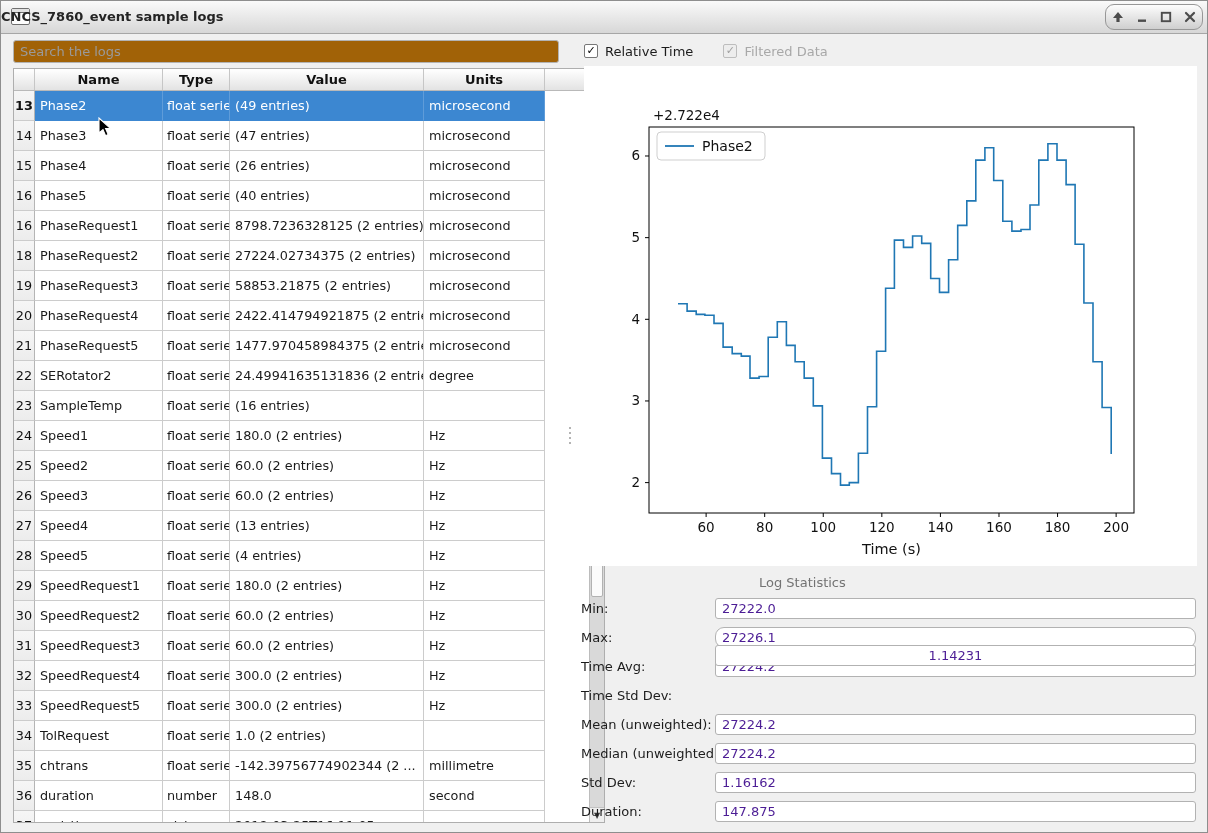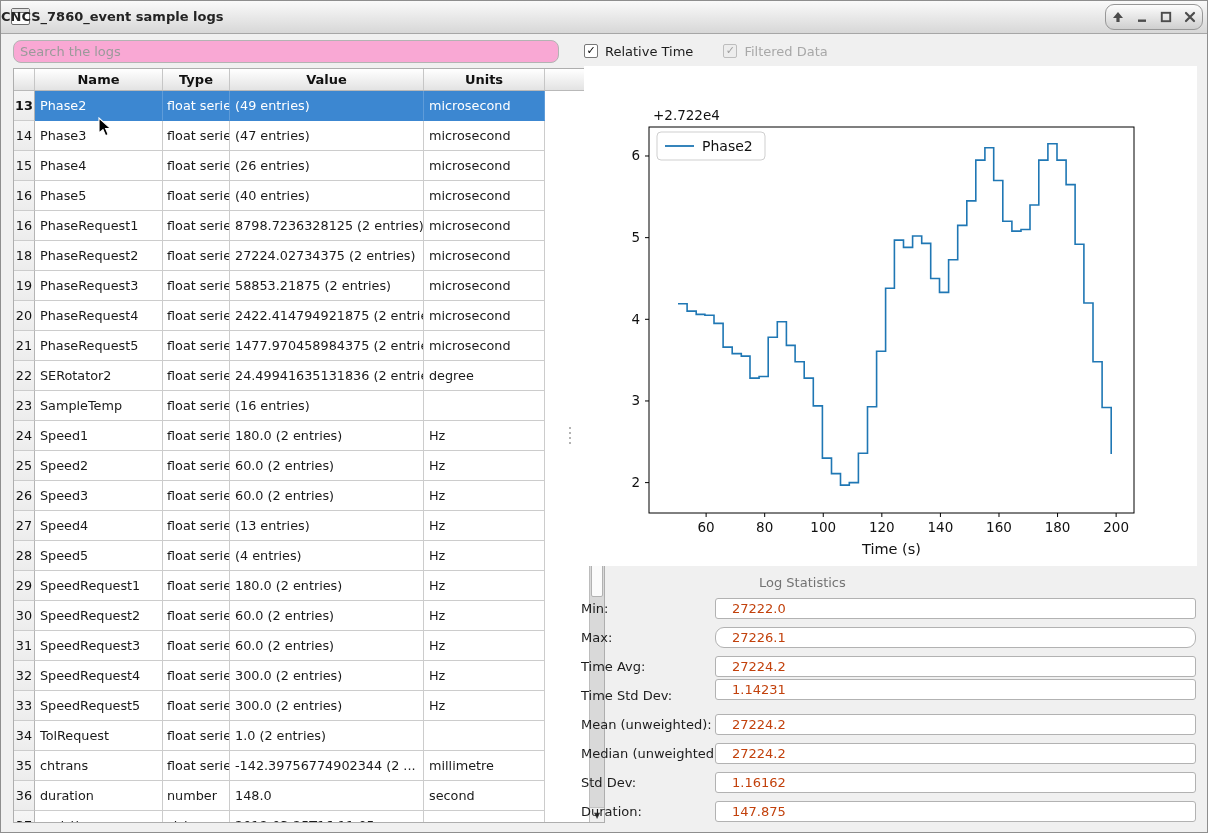--- a/index.html
+++ b/index.html
@@ -7,21 +7,21 @@
   .window{position:absolute;inset:0;border:1px solid #8e8e8e;box-sizing:border-box;background:#f0f0f0;}
   
   .titlebar{position:absolute;left:0;top:0;right:0;height:32px;background:linear-gradient(#fafafa,#d7d7d7);border-bottom:1px solid #a6a6a6;}
   .win-icon{position:absolute;left:10px;top:7px;width:17px;height:15px;background:#fdfdfd;border:1px solid #6f6f6f;border-radius:2px;}
   .win-icon::before{content:"";position:absolute;left:0;right:0;top:0;height:3px;background:#e2e2e2;border-bottom:1px solid #6f6f6f;}
   .win-title{position:absolute;left:0;right:0;top:8px;text-align:left;font-size:13px;font-weight:bold;color:#242424;}
   .win-controls{position:absolute;right:4px;top:3px;width:98px;height:26px;background:linear-gradient(#fdfdfd,#cfcfcf);border:1px solid #979797;border-radius:9px;display:flex;align-items:center;justify-content:space-around;box-sizing:border-box;}
   .wbtn{width:20px;height:20px;display:flex;align-items:center;justify-content:center;cursor:default;}
   .wbtn svg{display:block;}
   
-  .search{position:absolute;left:12px;top:39px;width:546px;height:23px;box-sizing:border-box;border:1px solid #b3b3b3;border-radius:8px;background:#f9a8d4;font-family:inherit;font-size:13px;padding:0 6px;color:#222;}
+  .search{position:absolute;left:12px;top:39px;width:546px;height:23px;box-sizing:border-box;border:1px solid #b3b3b3;border-radius:3px;background:#a16207;font-family:inherit;font-size:13px;padding:0 6px;color:#222;}
   .search::placeholder{color:#9a9a9a;}
   .tablewrap{position:absolute;left:12px;top:67px;width:592px;height:755px;border:1px solid #aeaeae;box-sizing:border-box;background:#fff;overflow:hidden;}
   .thead{display:flex;height:22px;background:linear-gradient(#ffffff,#e3e3e3);border-bottom:1px solid #b9b9b9;box-sizing:border-box;}
   .th{font-size:13px;font-weight:bold;color:#111;text-align:center;line-height:21px;border-right:1px solid #c6c6c6;box-sizing:border-box;overflow:hidden;}
   .th.c0{width:21px;} .th.c1{width:128px;} .th.c2{width:67px;} .th.c3{width:194px;} .th.c4{width:121px;}
   .rows{position:absolute;left:0;top:22px;right:15px;bottom:0;overflow:hidden;}
   .trow{display:flex;height:30px;box-sizing:border-box;background:#fff;}
   .td{font-size:12.8px;color:#1a1a1a;line-height:29px;border-right:1px solid #cccccc;border-bottom:1px solid #cccccc;box-sizing:border-box;white-space:nowrap;overflow:hidden;}
   .td.c0{width:21px;text-align:center;background:linear-gradient(#f6f6f6,#ececec);border-right:1px solid #b5b5b5;color:#111;}
   .td.c1{width:128px;padding-left:5px;}
@@ -46,21 +46,21 @@
   .cb-label{font-size:13px;color:#1c1c1c;}
   .cb.disabled .cb-box{border-color:#bdbdbd;background:#ededed;color:#a0a0a0;}
   .cb.disabled .cb-label{color:#a8a8a8;}
   .chartpane{position:absolute;left:583px;top:65px;width:613px;height:500px;background:#ffffff;}
   .tick{font-size:13.5px;fill:#111;font-family:"DejaVu Sans",sans-serif;}
   .xlabel{font-size:14.5px;fill:#111;font-family:"DejaVu Sans",sans-serif;}
   .legendtext{font-size:14px;fill:#111;font-family:"DejaVu Sans",sans-serif;}
   
   .stats-title{position:absolute;left:758px;top:574px;font-size:13px;color:#737373;}
   .stat-label{position:absolute;left:580px;font-size:13px;color:#1c1c1c;line-height:21px;}
-  .stat-field{position:absolute;left:714px;width:481px;height:21px;box-sizing:border-box;border:1px solid #b2b2b2;border-radius:3px;background:#fff;font-family:inherit;font-size:13px;color:#c2410c;padding:0 16px;}
+  .stat-field{position:absolute;left:714px;width:481px;height:21px;box-sizing:border-box;border:1px solid #b2b2b2;border-radius:3px;background:#fff;font-family:inherit;font-size:13px;color:#4c1d95;padding:0 6px;}
   
   .cursor{position:absolute;left:97px;top:116px;pointer-events:none;}
 </style>
 </head>
 <body>
 
 <div class="window">
 
   <div class="titlebar">
     <span class="win-icon"></span>
@@ -369,21 +369,21 @@
 
   <div class="stats-title">Log Statistics</div>
   <div id="stats">
       <div class="stat-label" style="top: 597px;">Min:</div>
       <input class="stat-field" readonly="" value="27222.0" style="top: 597px;">
       <div class="stat-label" style="top: 626px;">Max:</div>
       <input class="stat-field" readonly="" value="27226.1" style="top: 626px; border-radius: 9px;">
       <div class="stat-label" style="top: 655px;">Time Avg:</div>
       <input class="stat-field" readonly="" value="27224.2" style="top: 655px;">
       <div class="stat-label" style="top: 684px;">Time Std Dev:</div>
-      <input class="stat-field" readonly="" value="1.14231" style="top: 678px;">
+      <input class="stat-field" readonly="" value="1.14231" style="top: 644px; text-align: center;">
       <div class="stat-label" style="top: 713px;">Mean (unweighted):</div>
       <input class="stat-field" readonly="" value="27224.2" style="top: 713px;">
       <div class="stat-label" style="top: 742px;">Median (unweighted):</div>
       <input class="stat-field" readonly="" value="27224.2" style="top: 742px;">
       <div class="stat-label" style="top: 771px;">Std Dev:</div>
       <input class="stat-field" readonly="" value="1.16162" style="top: 771px;">
       <div class="stat-label" style="top: 800px;">Duration:</div>
       <input class="stat-field" readonly="" value="147.875" style="top: 800px;">
     </div>
 

